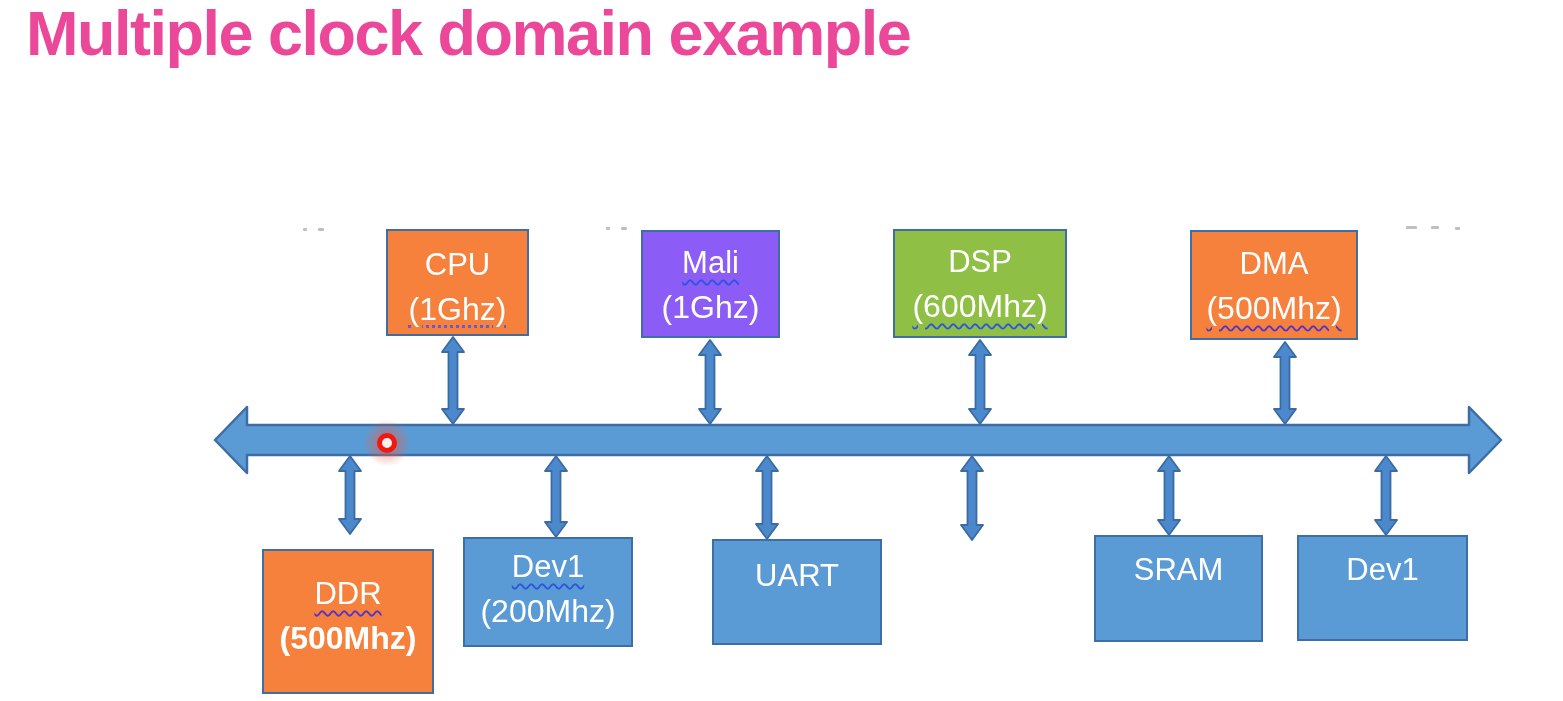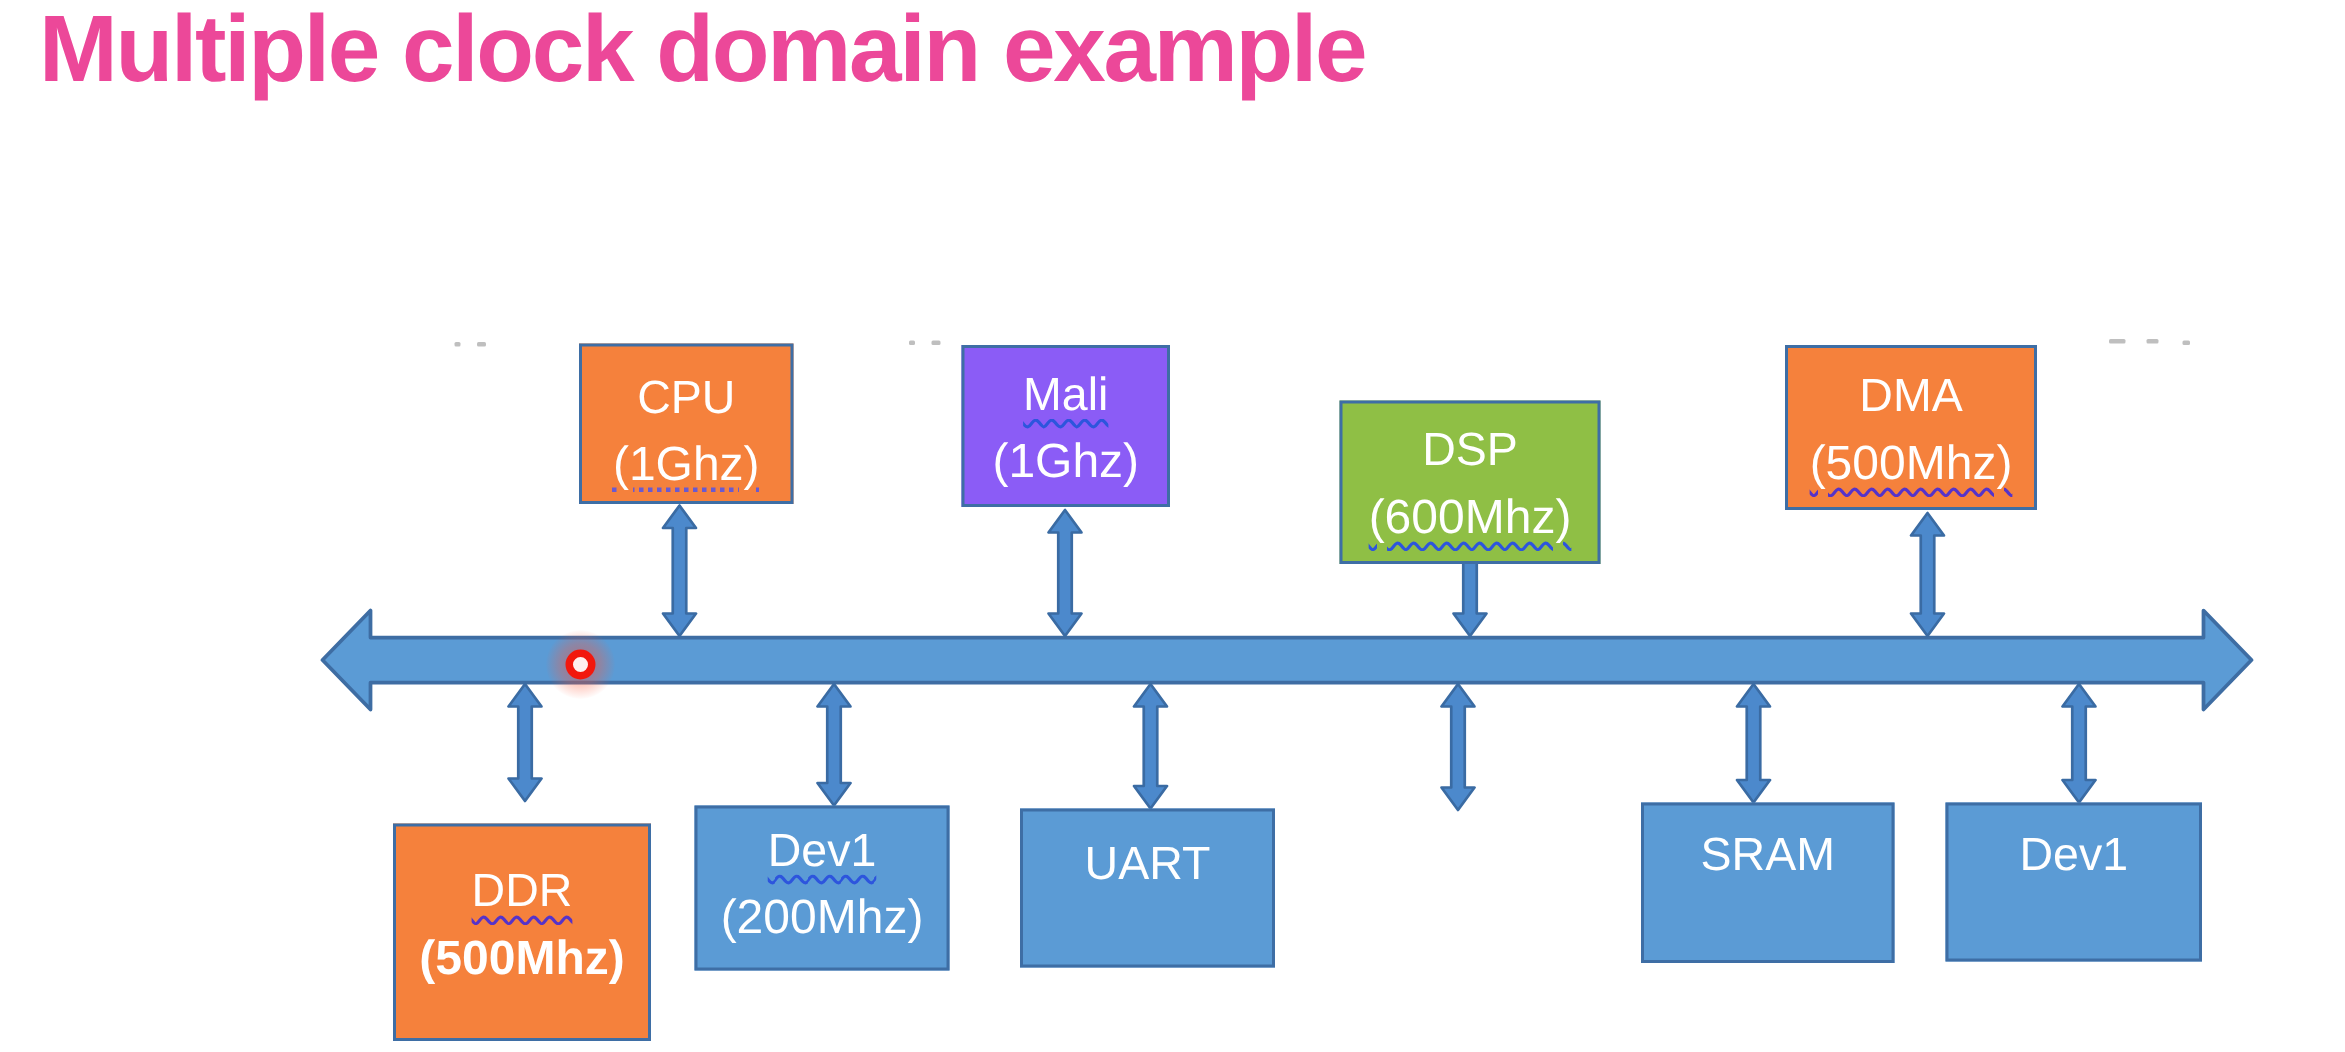--- a/index.html
+++ b/index.html
@@ -54,26 +54,26 @@
     line-height: 1.2;
     margin-top: 7px;
   }
   .bg-orange { background: #F5813C; }
   .bg-green-dark { background: #8b5cf6; }
   .bg-green-light { background: #8FBF45; }
   .bg-blue { background: #5B9BD5; }
 
   #node-cpu  { left: 386px;  top: 229px; width: 143px; height: 107px; padding-top: 16px; }
   #node-mali { left: 641px;  top: 230px; width: 139px; height: 108px; padding-top: 13px; }
-  #node-dsp  { left: 893px;  top: 229px; width: 174px; height: 109px; padding-top: 13px; margin-top: 38px; }
+  #node-dsp  { left: 893px;  top: 229px; width: 174px; height: 109px; padding-top: 13px; }
   #node-dma  { left: 1190px; top: 230px; width: 168px; height: 110px; padding-top: 14px; }
 
   #node-ddr   { left: 262px;  top: 534px; width: 172px; height: 145px; padding-top: 25px; margin-top: 15px; }
   #node-dev1a { left: 463px;  top: 537px; width: 170px; height: 110px; padding-top: 10px; }
-  #node-uart  { left: 680px;  top: 539px; width: 170px; height: 106px; padding-top: 17px; }
+  #node-uart  { left: 712px;  top: 539px; width: 170px; height: 106px; padding-top: 17px; }
   #node-wdt   { left: 895px;  top: 540px; width: 168px; height: 107px; padding-top: 18px; }
   #node-sram  { left: 1094px; top: 535px; width: 169px; height: 107px; padding-top: 15px; }
   #node-dev1b { left: 1297px; top: 535px; width: 171px; height: 106px; padding-top: 15px; }
 
   .bold { font-weight: bold; }
 
   .u-wavy-blue {
     text-decoration-line: underline;
     text-decoration-style: wavy;
     text-decoration-color: #2D55DD;

